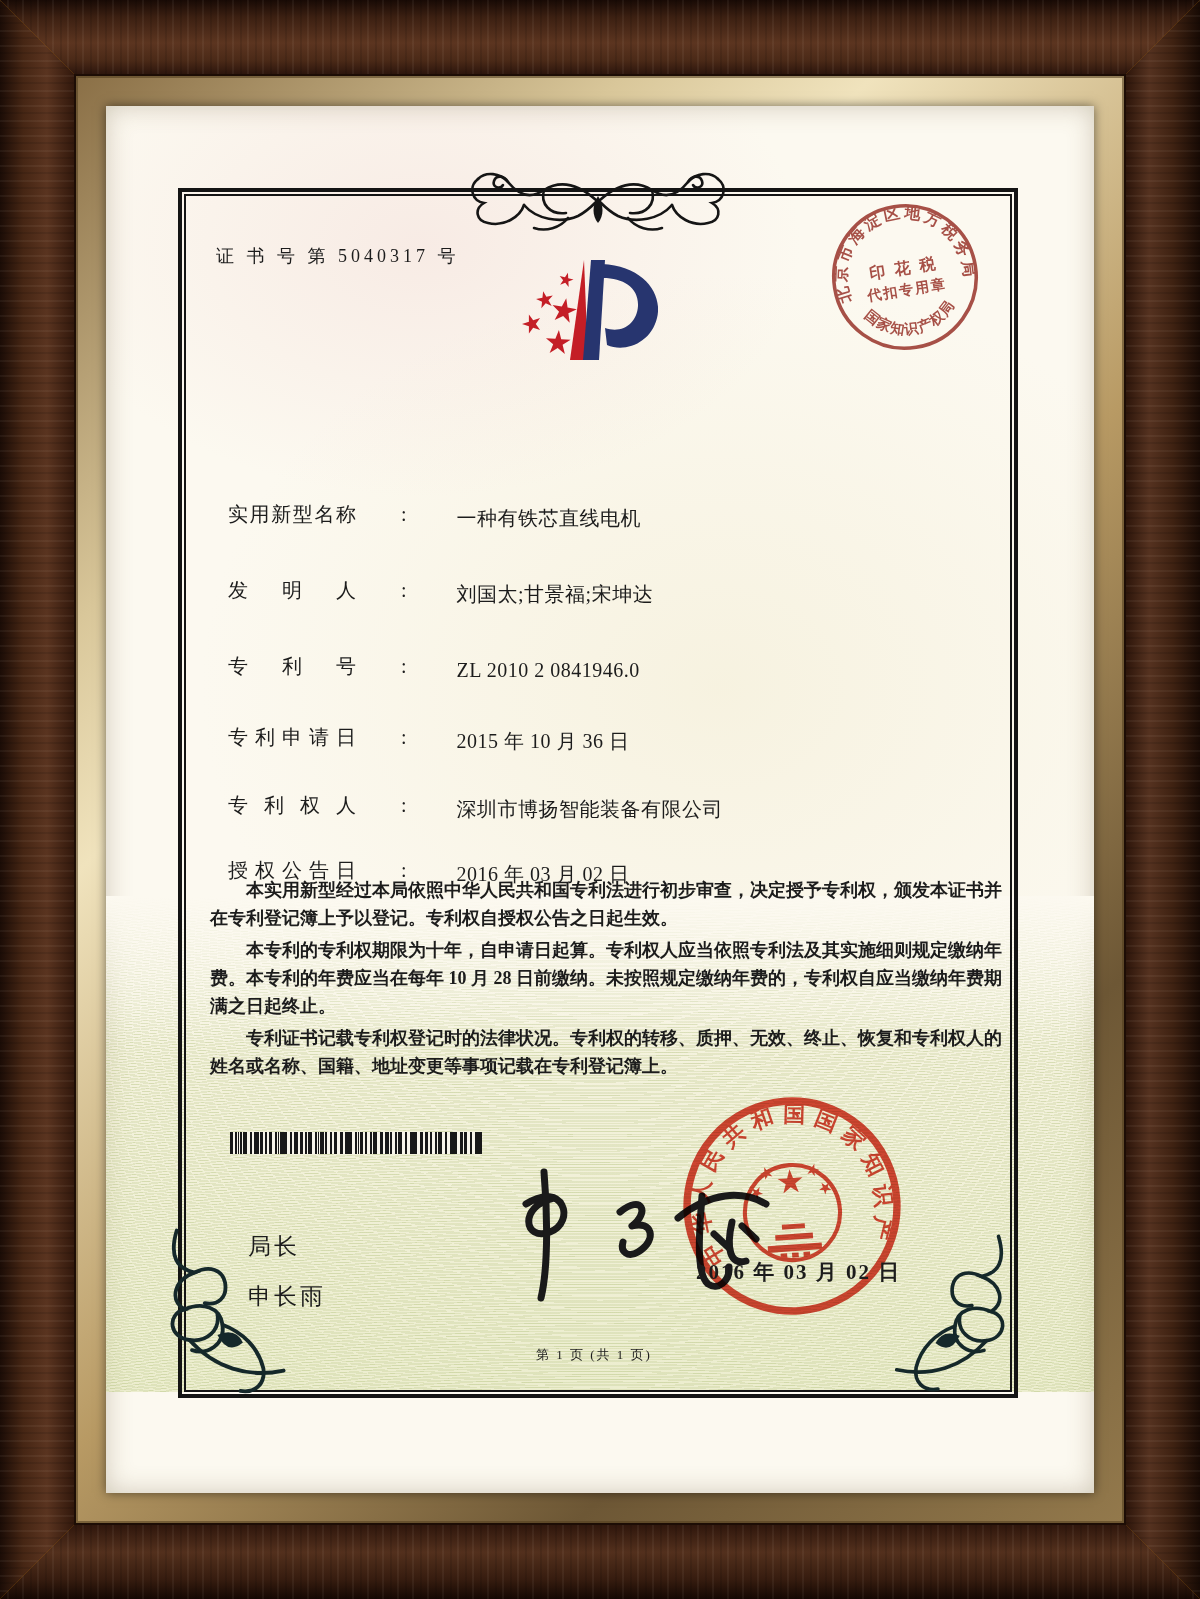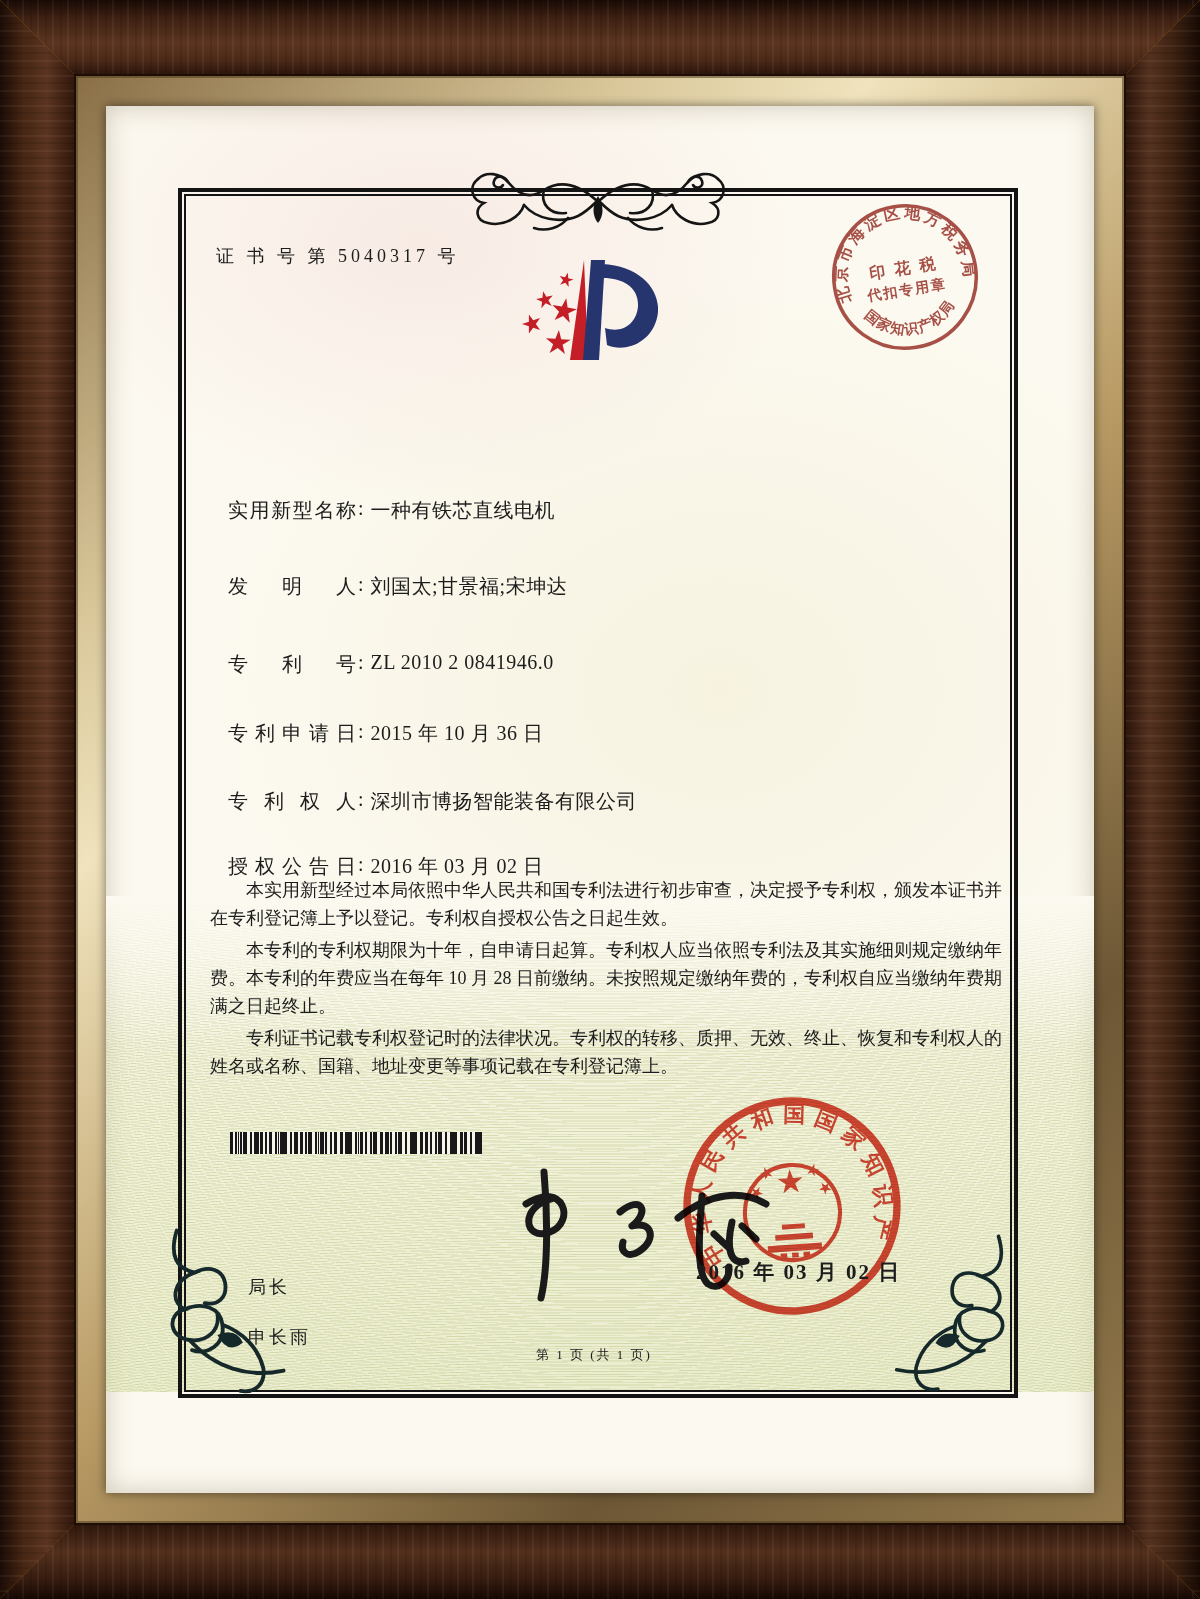--- a/index.html
+++ b/index.html
@@ -44,34 +44,34 @@
   .guilloche::before{content:"";position:absolute;inset:0;background:linear-gradient(180deg,#fcf9f0 0%,rgba(252,249,240,0) 30%);}
 
   .cert-border{position:absolute;left:72px;top:82px;width:832px;height:1202px;border:4px solid #141414;z-index:1;}
   .cert-border::before{content:"";position:absolute;inset:2px;border:2px solid #141414;}
 
   .abs{position:absolute;z-index:2;}
 
   .cert-number{left:110px;top:138px;font-size:18px;letter-spacing:4px;}
   .cert-title{left:72px;top:250px;width:832px;text-align:center;font-size:47px;font-weight:700;letter-spacing:14px;text-indent:14px;}
 
-  .field-row{left:122px;display:flex;align-items:flex-start;font-size:20px;white-space:nowrap;}
+  .field-row{left:122px;display:flex;align-items:center;font-size:20px;white-space:nowrap;gap:43px;}
   .f-label{display:inline-block;width:128px;text-align:justify;text-align-last:justify;}
   .f-colon{margin:0 7px 0 2px;}
-  .f-value{letter-spacing:.5px;}
+  .f-value{letter-spacing:.5px;margin-top:8px;}
 
   .body-text{left:104px;top:770px;width:792px;font-size:18px;line-height:28px;text-align:justify;}
-  .body-text p{margin:0 0 4px 0;text-indent:2em;}
+  .body-text p{margin:0 0 4px 0;text-indent:2em;font-weight:bold;}
 
   .barcode{left:124px;top:1026px;width:252px;height:22px;background-color:#f7f4ea;background-image:
     repeating-linear-gradient(90deg,#181818 0 2px,rgba(0,0,0,0) 2px 5px),
     repeating-linear-gradient(90deg,#181818 0 1px,rgba(0,0,0,0) 1px 8px),
     repeating-linear-gradient(90deg,#181818 0 3px,rgba(0,0,0,0) 3px 13px);}
 
-  .sig-block{left:142px;top:1156px;font-size:18px;letter-spacing:3px;line-height:50px;}
+  .sig-block{left:142px;top:1116px;font-size:23px;letter-spacing:3px;line-height:50px;}
   .sig-svg{left:364px;top:1058px;}
 
   .seal-svg{left:563px;top:977px;z-index:2;mix-blend-mode:multiply;opacity:.93;transform:rotate(-4deg);}
   .seal-date{left:590px;top:1152px;z-index:3;font-size:21px;letter-spacing:2px;font-weight:700;}
 
   .stamp-svg{left:710px;top:82px;mix-blend-mode:multiply;opacity:.88;transform:rotate(-9deg);}
 
   .logo-svg{left:380px;top:134px;}
   .dragon-svg{left:322px;top:52px;z-index:2;}
   .flourish-bl{left:58px;top:1122px;z-index:2;}

